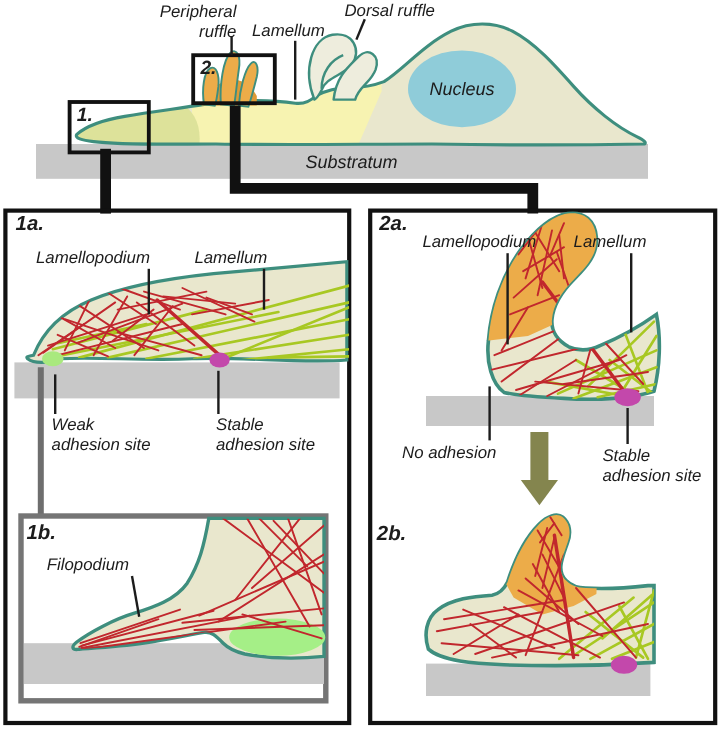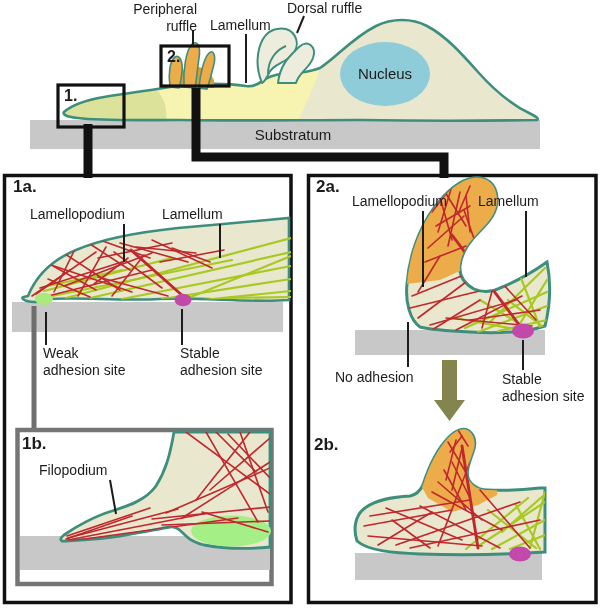--- a/index.html
+++ b/index.html
@@ -1,16 +1,16 @@
 <!DOCTYPE html>
 <html><head>
 <meta charset="utf-8">
 <style>
   html,body { margin:0; padding:0; background:#ffffff; }
-  .stage { width:571px; height:609px; position:relative; }
+  .stage { width:571px; height:609px; position:relative;font-style:italic; }
   svg { display:block; }
   text { font-family:"Liberation Sans", sans-serif; fill:#1c1c1c; }
   .t14 { font-size:14px; }
   .t15 { font-size:15px; }
   .tb17 { font-size:17px; font-weight:bold; }
   .tb16 { font-size:16px; font-weight:bold; }
   .outline { fill:none; stroke:#3e8e7e; stroke-width:2.6; stroke-linejoin:round; }
   .outline-thin { fill:none; stroke:#3e8e7e; stroke-width:2; stroke-linejoin:round; }
   .fr { stroke:#c1272d; stroke-width:1.6; stroke-linecap:round; }
   .frw { stroke:#c1272d; stroke-width:2.9; stroke-linecap:round; }

